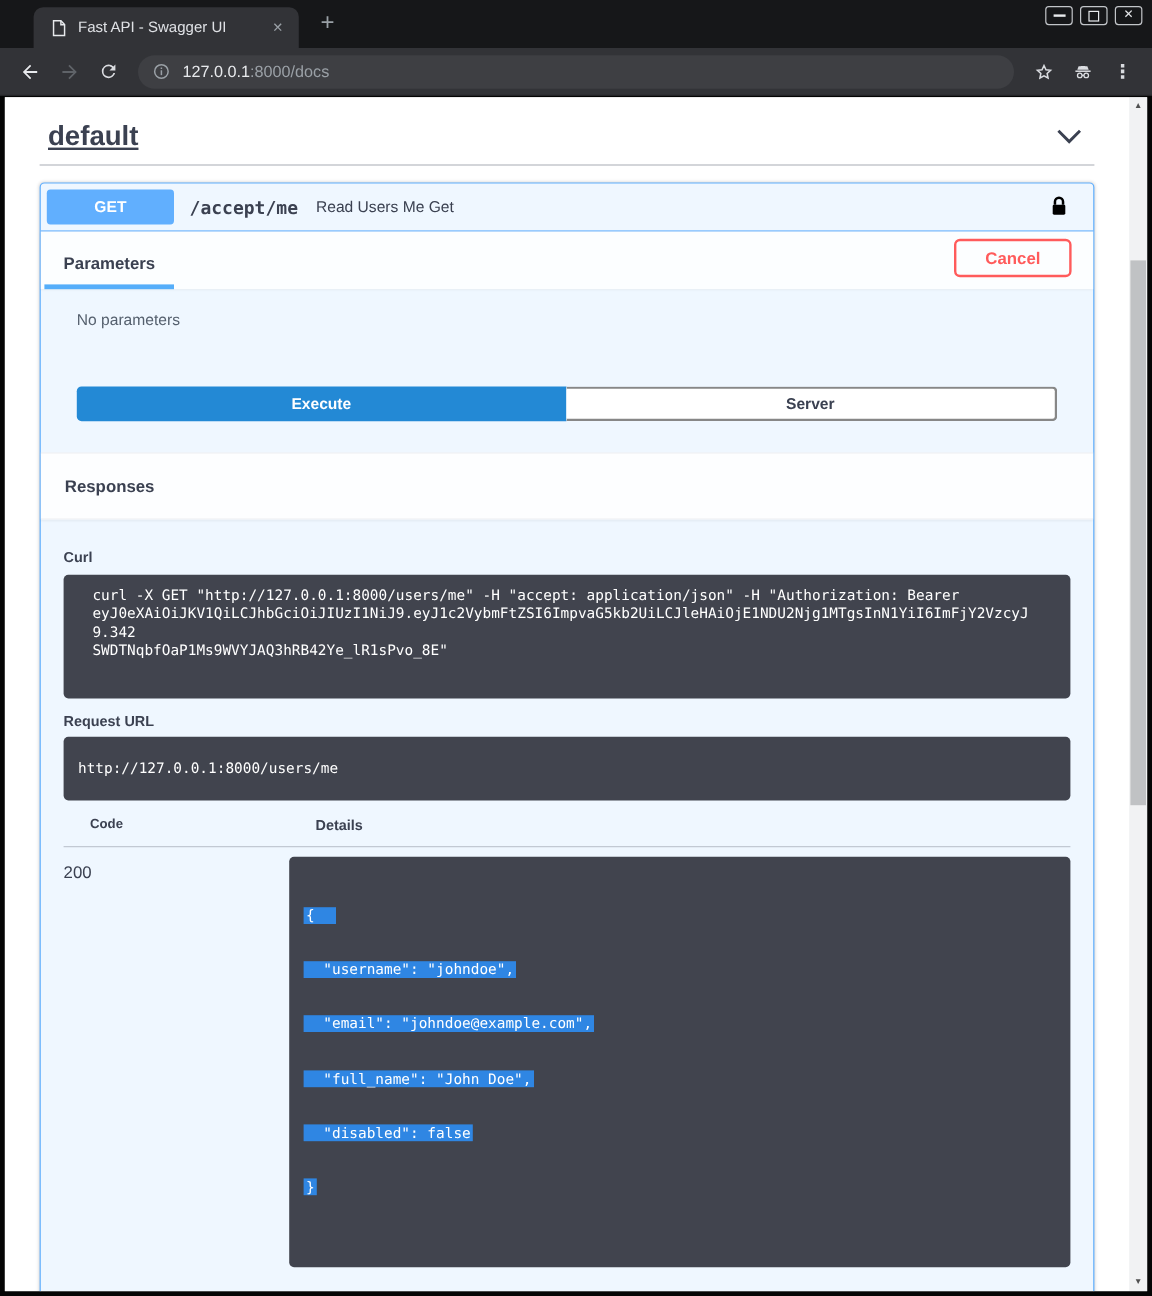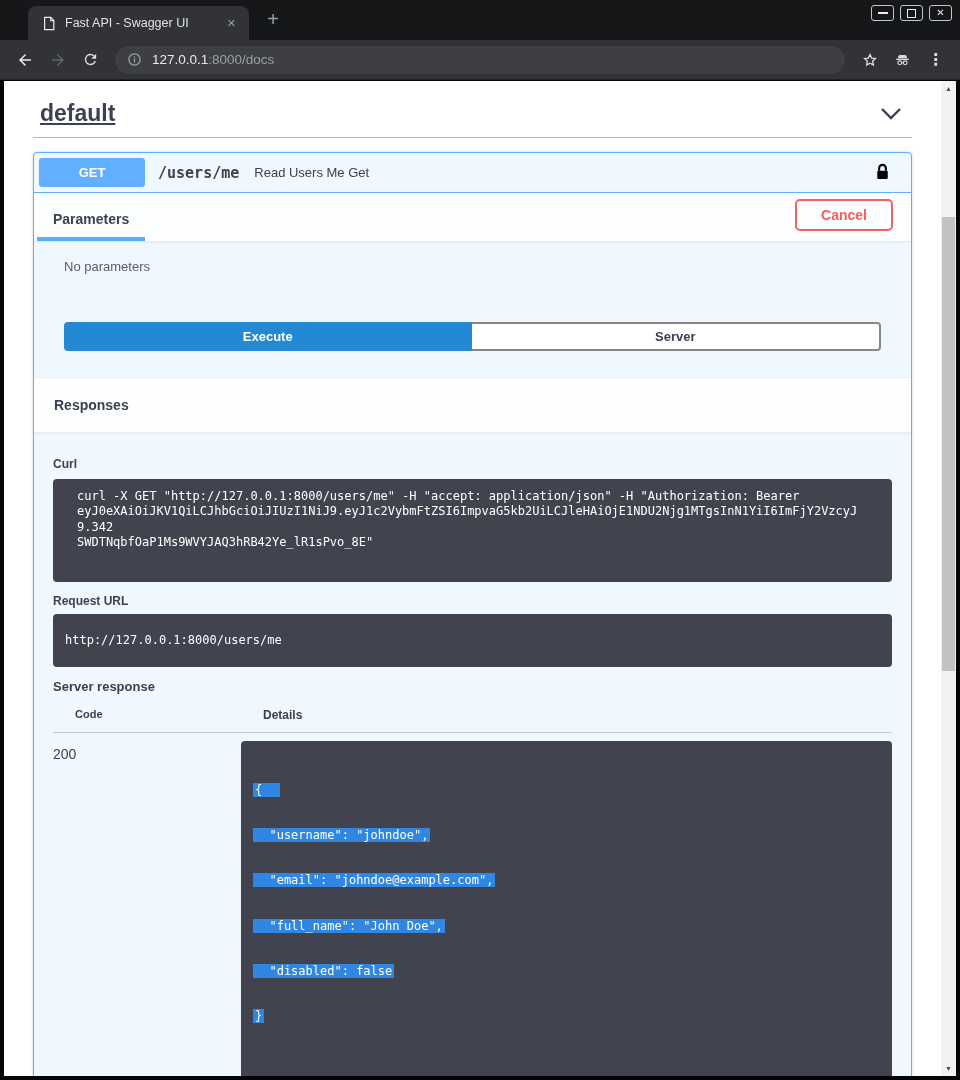--- a/index.html
+++ b/index.html
@@ -184,21 +184,21 @@
           <span class="section-title">default</span>
           <svg width="22" height="13" viewBox="0 0 22 13">
             <path d="M2 2l9 9 9-9" fill="none" stroke="#3b4151" stroke-width="2.4"></path>
           </svg>
         </div>
 
 
         <div class="opblock get">
           <div class="op-summary">
             <button class="method">GET</button>
-            <span class="op-path">/users/me</span>
+            <span class="op-path">/accept/me</span>
             <span class="op-desc">Read Users Me Get</span>
             <span class="lock-wrap">
               <svg width="15" height="19" viewBox="0 0 20 25">
                 <path d="M5.5 10V6.8a4.5 4.5 0 0 1 9 0V10" fill="none" stroke="#000" stroke-width="2.8"></path>
                 <rect x="3" y="10" width="14" height="11" rx="1.5" fill="#000"></rect>
               </svg>
             </span>
           </div>
 
           <div class="sec-header">
@@ -217,21 +217,20 @@
 
           <div class="resp-inner">
             <div class="small-label">Curl</div>
             <div class="codeblock curl-block">curl -X GET "http://127.0.0.1:8000/users/me" -H "accept: application/json" -H "Authorization: Bearer
 eyJ0eXAiOiJKV1QiLCJhbGciOiJIUzI1NiJ9.eyJ1c2VybmFtZSI6ImpvaG5kb2UiLCJleHAiOjE1NDU2Njg1MTgsInN1YiI6ImFjY2VzcyJ9.342
 SWDTNqbfOaP1Ms9WVYJAQ3hRB42Ye_lR1sPvo_8E"</div>
 
             <div class="small-label requrl-label">Request URL</div>
             <div class="codeblock requrl-block">http://127.0.0.1:8000/users/me</div>
 
-            <div class="small-label srvresp-label">Server response</div>
 
             <div class="resp-table-head">
               <span class="col-code">Code</span>
               <span class="col-details">Details</span>
             </div>
 
             <div class="resp-row">
               <div class="status-code">200</div>
               <div class="details-col">
                 <div class="codeblock body-block">

